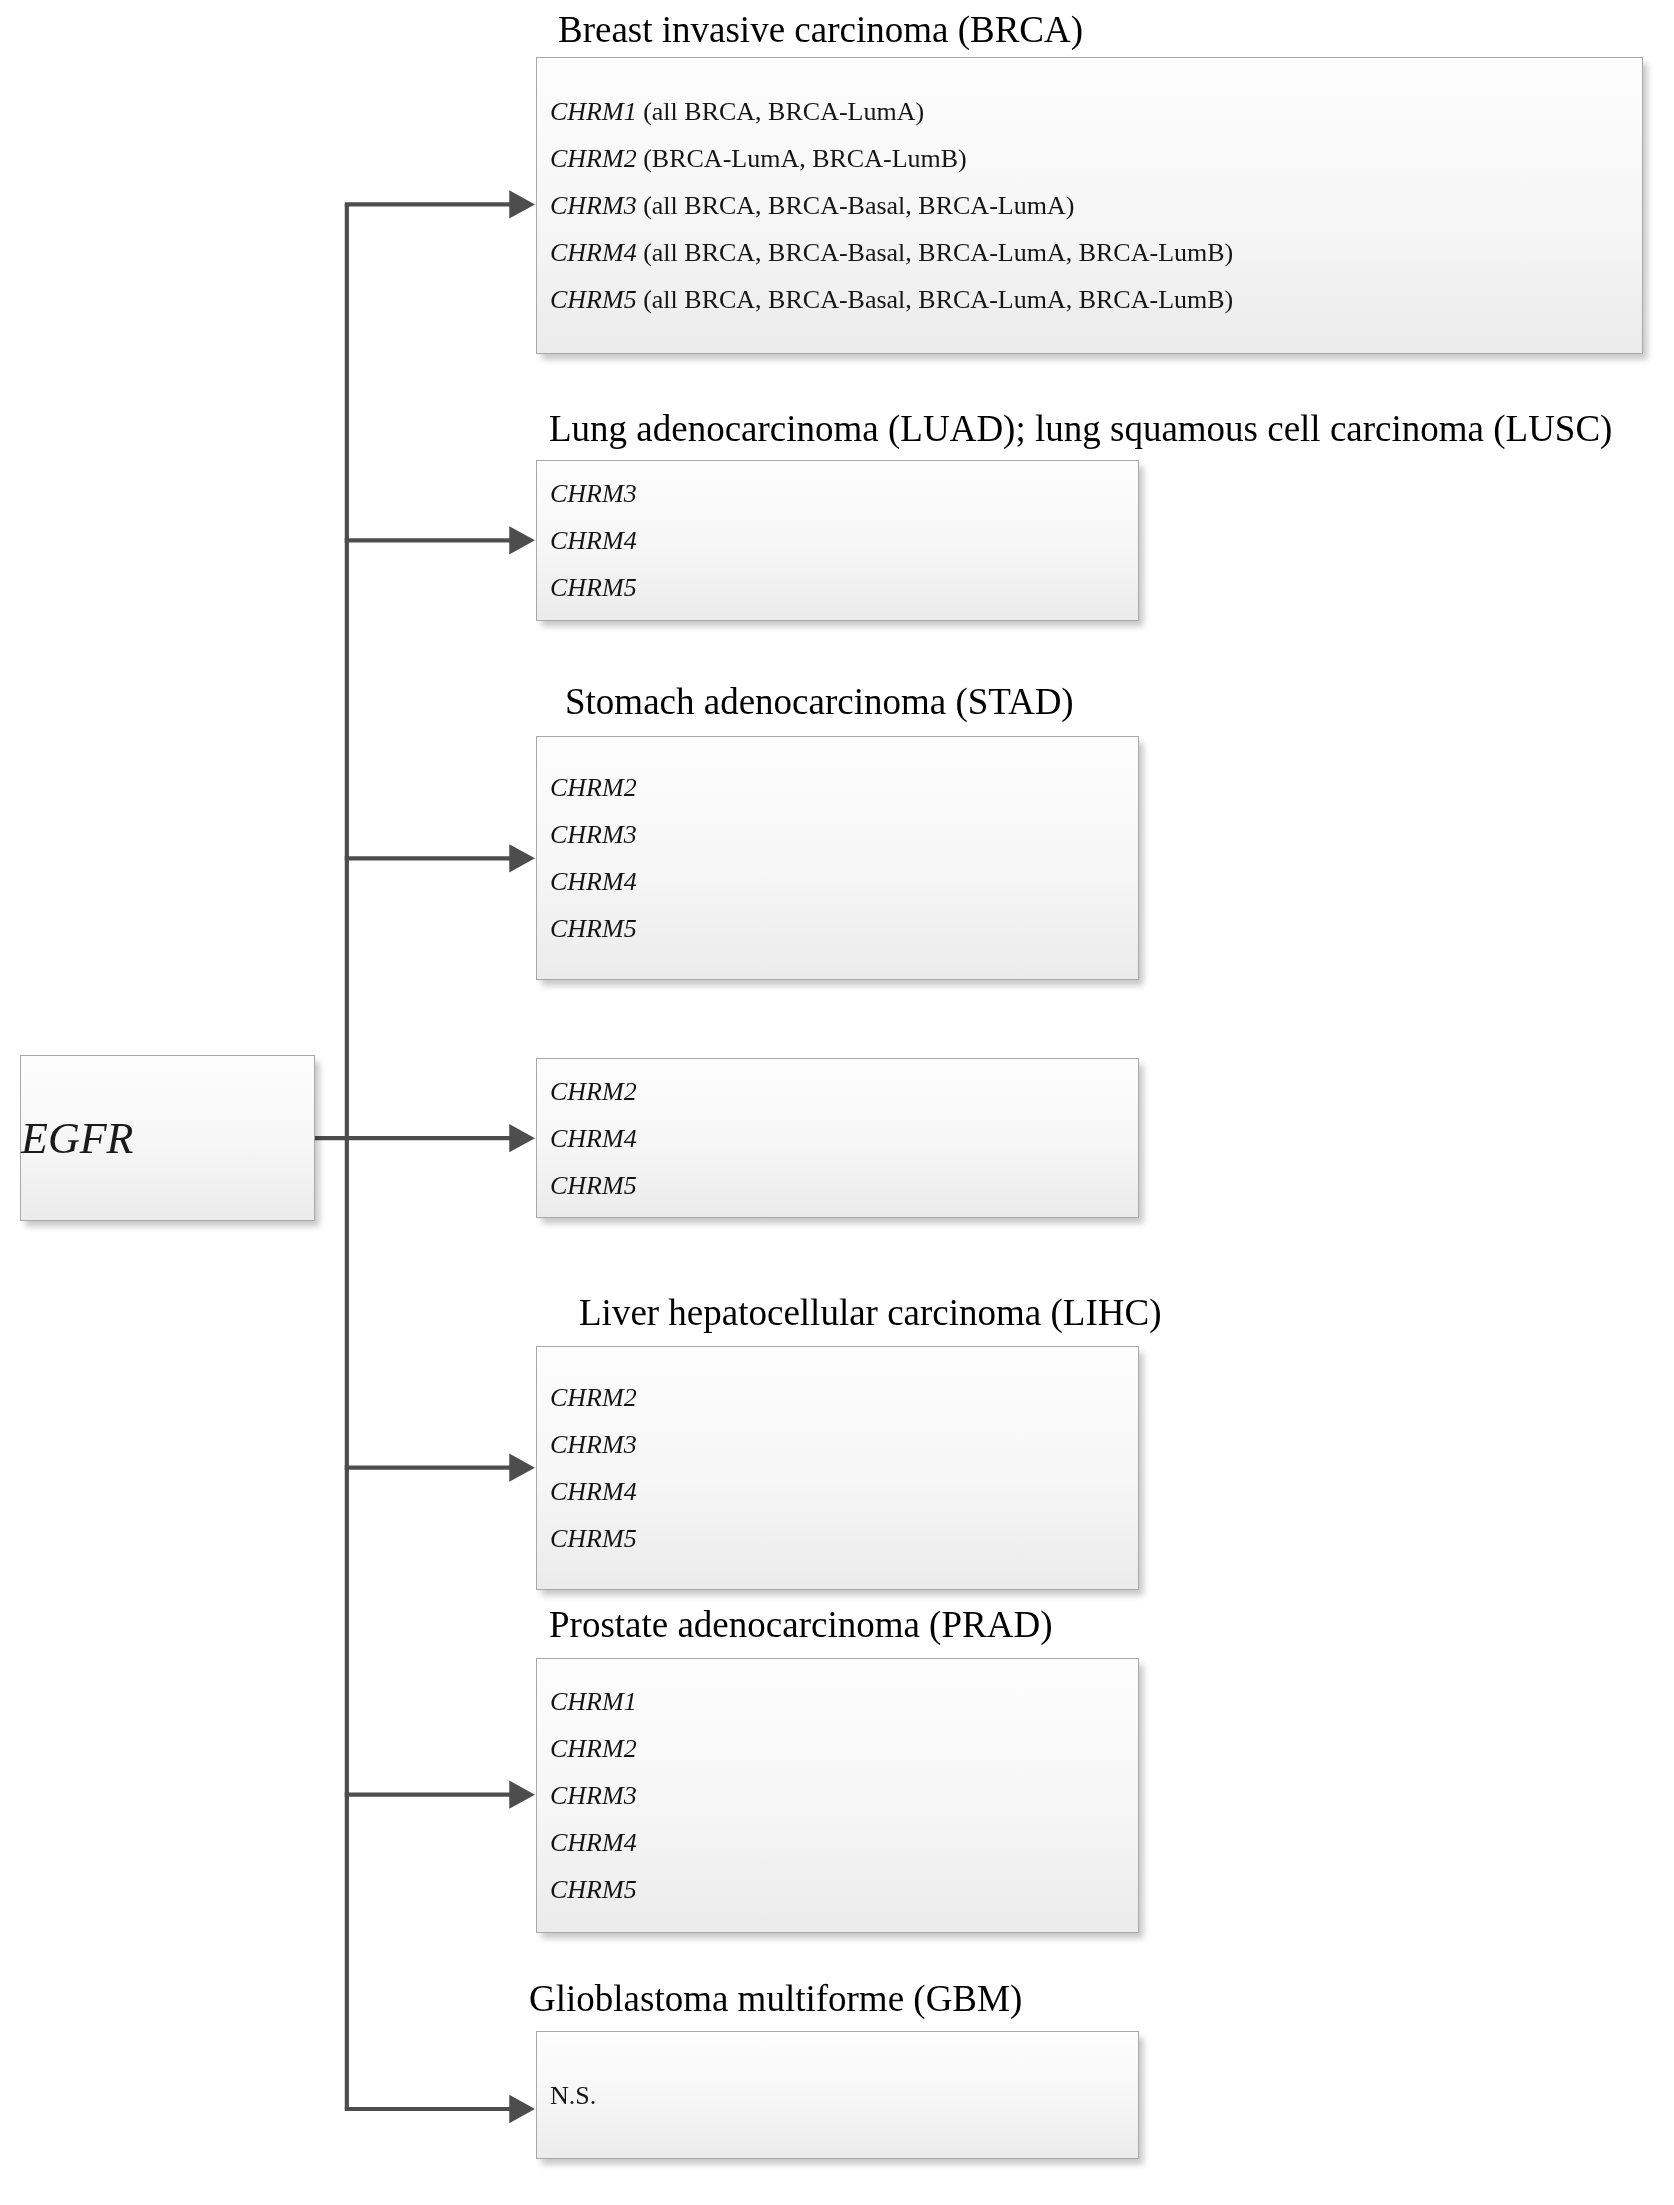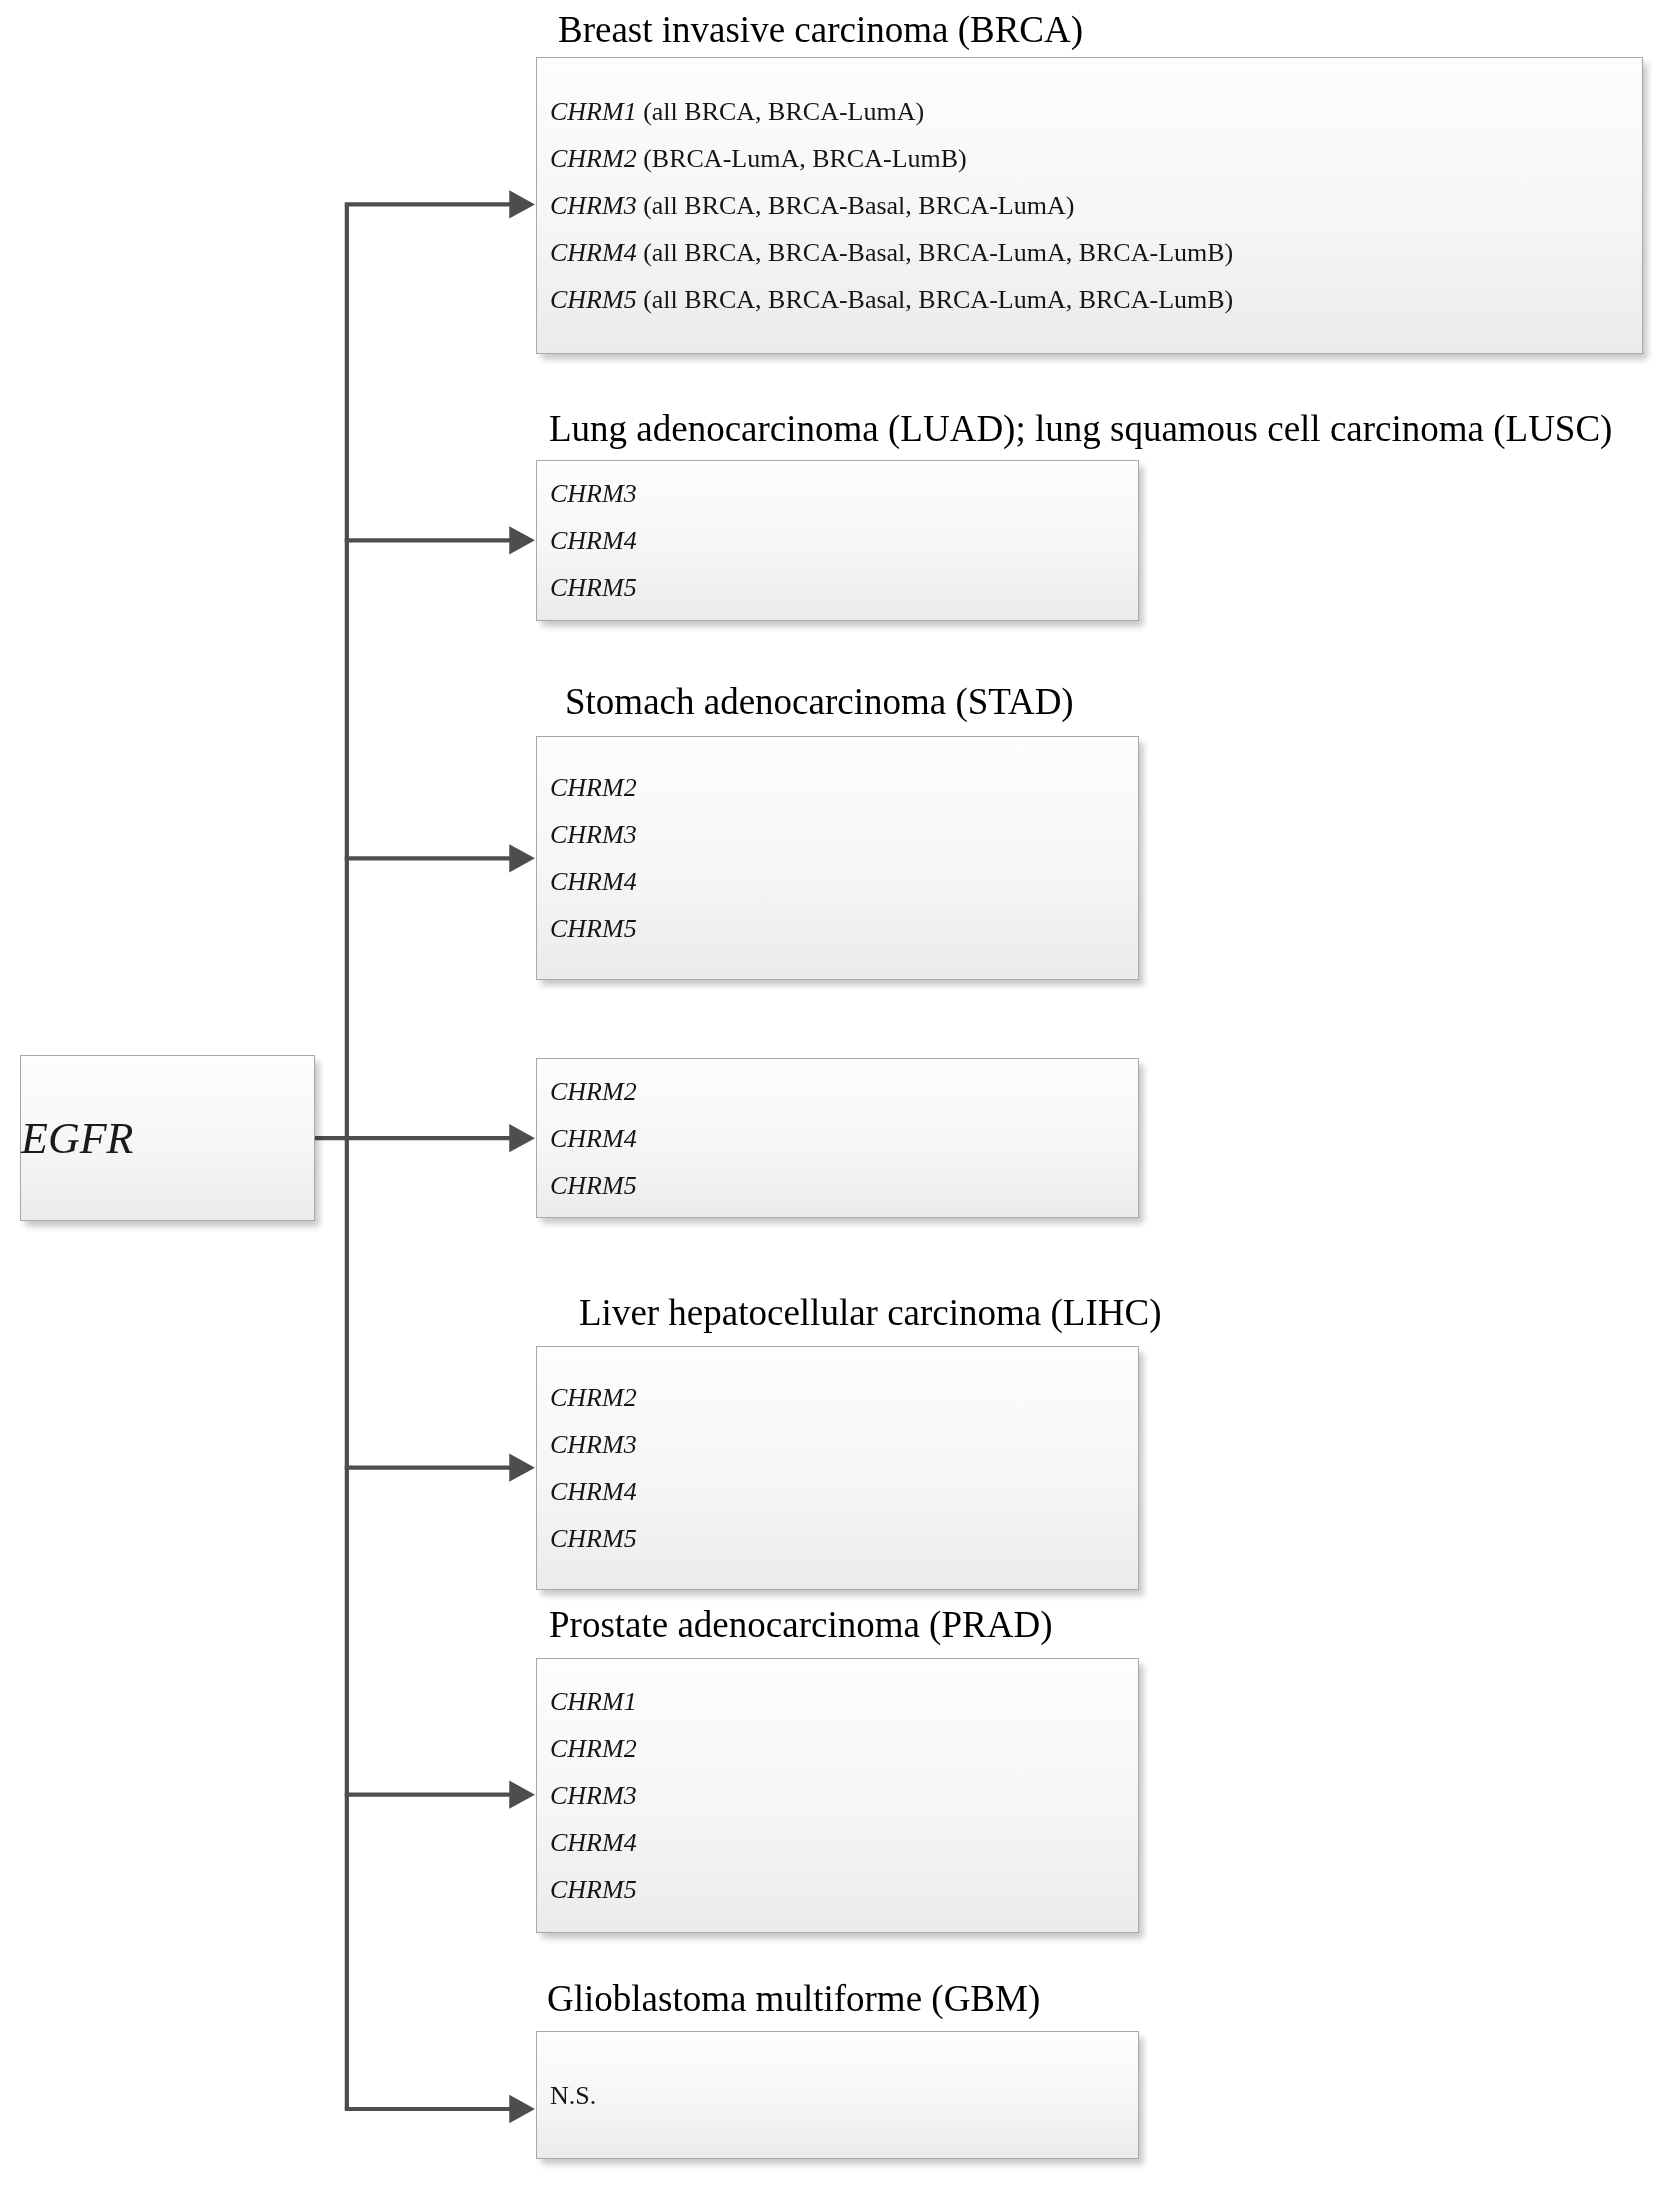--- a/index.html
+++ b/index.html
@@ -75,21 +75,21 @@
 
   <div class="node source" style="left:20px;top:1055px;width:295px;height:166px;">
     <span class="gene">EGFR</span>
   </div>
 
   <div class="box-title" style="left:558px;top:9.4px;">Breast invasive carcinoma (BRCA)</div>
   <div class="box-title" style="left:549px;top:408px;">Lung adenocarcinoma (LUAD); lung squamous cell carcinoma (LUSC)</div>
   <div class="box-title" style="left:549px;top:681px;margin-left:16px;">Stomach adenocarcinoma (STAD)</div>
   <div class="box-title" style="left:579px;top:1292px;">Liver hepatocellular carcinoma (LIHC)</div>
   <div class="box-title" style="left:549px;top:1604px;">Prostate adenocarcinoma (PRAD)</div>
-  <div class="box-title" style="left:547px;top:1978px;">Glioblastoma multiforme (GBM)</div>
+  <div class="box-title" style="left:529px;top:1978px;">Glioblastoma multiforme (GBM)</div>
 
   <div class="node target" style="left:536px;top:57px;width:1107px;height:297px;">
       <div class="line"><span class="gene">CHRM1</span><span class="note"> (all BRCA, BRCA-LumA)</span></div>
       <div class="line"><span class="gene">CHRM2</span><span class="note"> (BRCA-LumA, BRCA-LumB)</span></div>
       <div class="line"><span class="gene">CHRM3</span><span class="note"> (all BRCA, BRCA-Basal, BRCA-LumA)</span></div>
       <div class="line"><span class="gene">CHRM4</span><span class="note"> (all BRCA, BRCA-Basal, BRCA-LumA, BRCA-LumB)</span></div>
       <div class="line"><span class="gene">CHRM5</span><span class="note"> (all BRCA, BRCA-Basal, BRCA-LumA, BRCA-LumB)</span></div>
     </div>
   <div class="node target" style="left:536px;top:460px;width:603px;height:161px;">
       <div class="line"><span class="gene">CHRM3</span></div>

